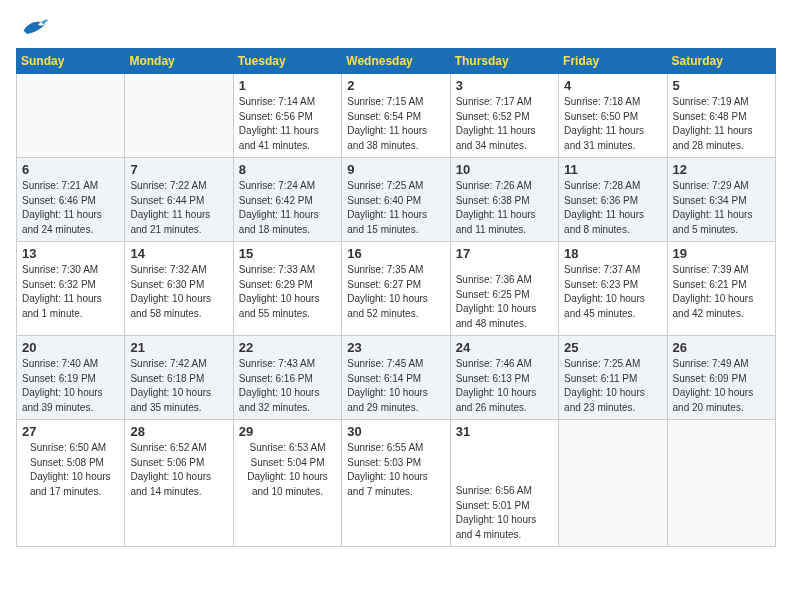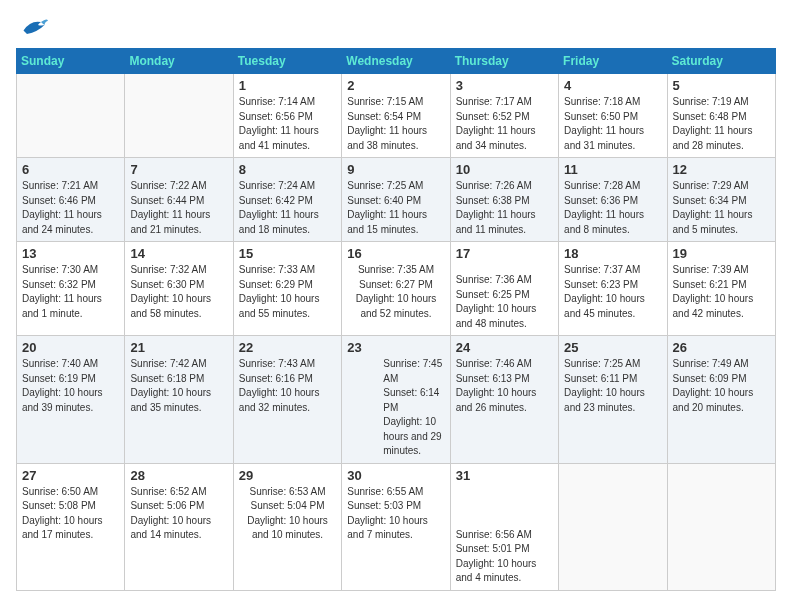--- a/index.html
+++ b/index.html
@@ -52,21 +52,21 @@
       font-size: 15px;
       color: #555;
     }
     .calendar {
       width: 100%;
       border-collapse: collapse;
       font-size: 11px;
     }
     .calendar th {
       background: #1a6eb5;
-      color: #5eead4;
+      color: #fde047;
       padding: 5px 4px;
       text-align: left;
       font-size: 12px;
       font-weight: bold;
       border: 1px solid #1a6eb5;
     }
     .calendar td {
       border: 1px solid #ccc;
       vertical-align: top;
       padding: 4px 5px;
@@ -220,21 +220,21 @@
 Daylight: 10 hours and 58 minutes.</div>
         </td>
         <td>
           <span class="day-number">15</span>
           <div class="day-info" style="white-space: pre-line;">Sunrise: 7:33 AM
 Sunset: 6:29 PM
 Daylight: 10 hours and 55 minutes.</div>
         </td>
         <td>
           <span class="day-number">16</span>
-          <div class="day-info" style="white-space: pre-line; text-align: center;">Sunrise: 7:35 AM
+          <div class="day-info" style="white-space: pre-line;">Sunrise: 7:35 AM
 Sunset: 6:27 PM
 Daylight: 10 hours and 52 minutes.</div>
         </td>
         <td>
           <span class="day-number">17</span>
           <div class="day-info" style="white-space: pre-line; margin-top: 12px;">Sunrise: 7:36 AM
 Sunset: 6:25 PM
 Daylight: 10 hours and 48 minutes.</div>
         </td>
         <td>
@@ -264,21 +264,21 @@
 Daylight: 10 hours and 35 minutes.</div>
         </td>
         <td>
           <span class="day-number">22</span>
           <div class="day-info" style="white-space: pre-line;">Sunrise: 7:43 AM
 Sunset: 6:16 PM
 Daylight: 10 hours and 32 minutes.</div>
         </td>
         <td>
           <span class="day-number">23</span>
-          <div class="day-info" style="white-space: pre-line; margin-left: 36px;">Sunrise: 7:45 AM
+          <div class="day-info" style="white-space: pre-line;">Sunrise: 7:45 AM
 Sunset: 6:14 PM
 Daylight: 10 hours and 29 minutes.</div>
         </td>
         <td>
           <span class="day-number">24</span>
           <div class="day-info" style="white-space: pre-line;">Sunrise: 7:46 AM
 Sunset: 6:13 PM
 Daylight: 10 hours and 26 minutes.</div>
         </td>
         <td>
@@ -290,21 +290,21 @@
         <td>
           <span class="day-number">26</span>
           <div class="day-info" style="white-space: pre-line;">Sunrise: 7:49 AM
 Sunset: 6:09 PM
 Daylight: 10 hours and 20 minutes.</div>
         </td>
       </tr>
       <tr>
         <td>
           <span class="day-number">27</span>
-          <div class="day-info" style="white-space: pre-line;">Sunrise: 6:50 AM
+          <div class="day-info" style="white-space: pre-line; margin-left: 8px;">Sunrise: 6:50 AM
 Sunset: 5:08 PM
 Daylight: 10 hours and 17 minutes.</div>
         </td>
         <td>
           <span class="day-number">28</span>
           <div class="day-info" style="white-space: pre-line;">Sunrise: 6:52 AM
 Sunset: 5:06 PM
 Daylight: 10 hours and 14 minutes.</div>
         </td>
         <td>

